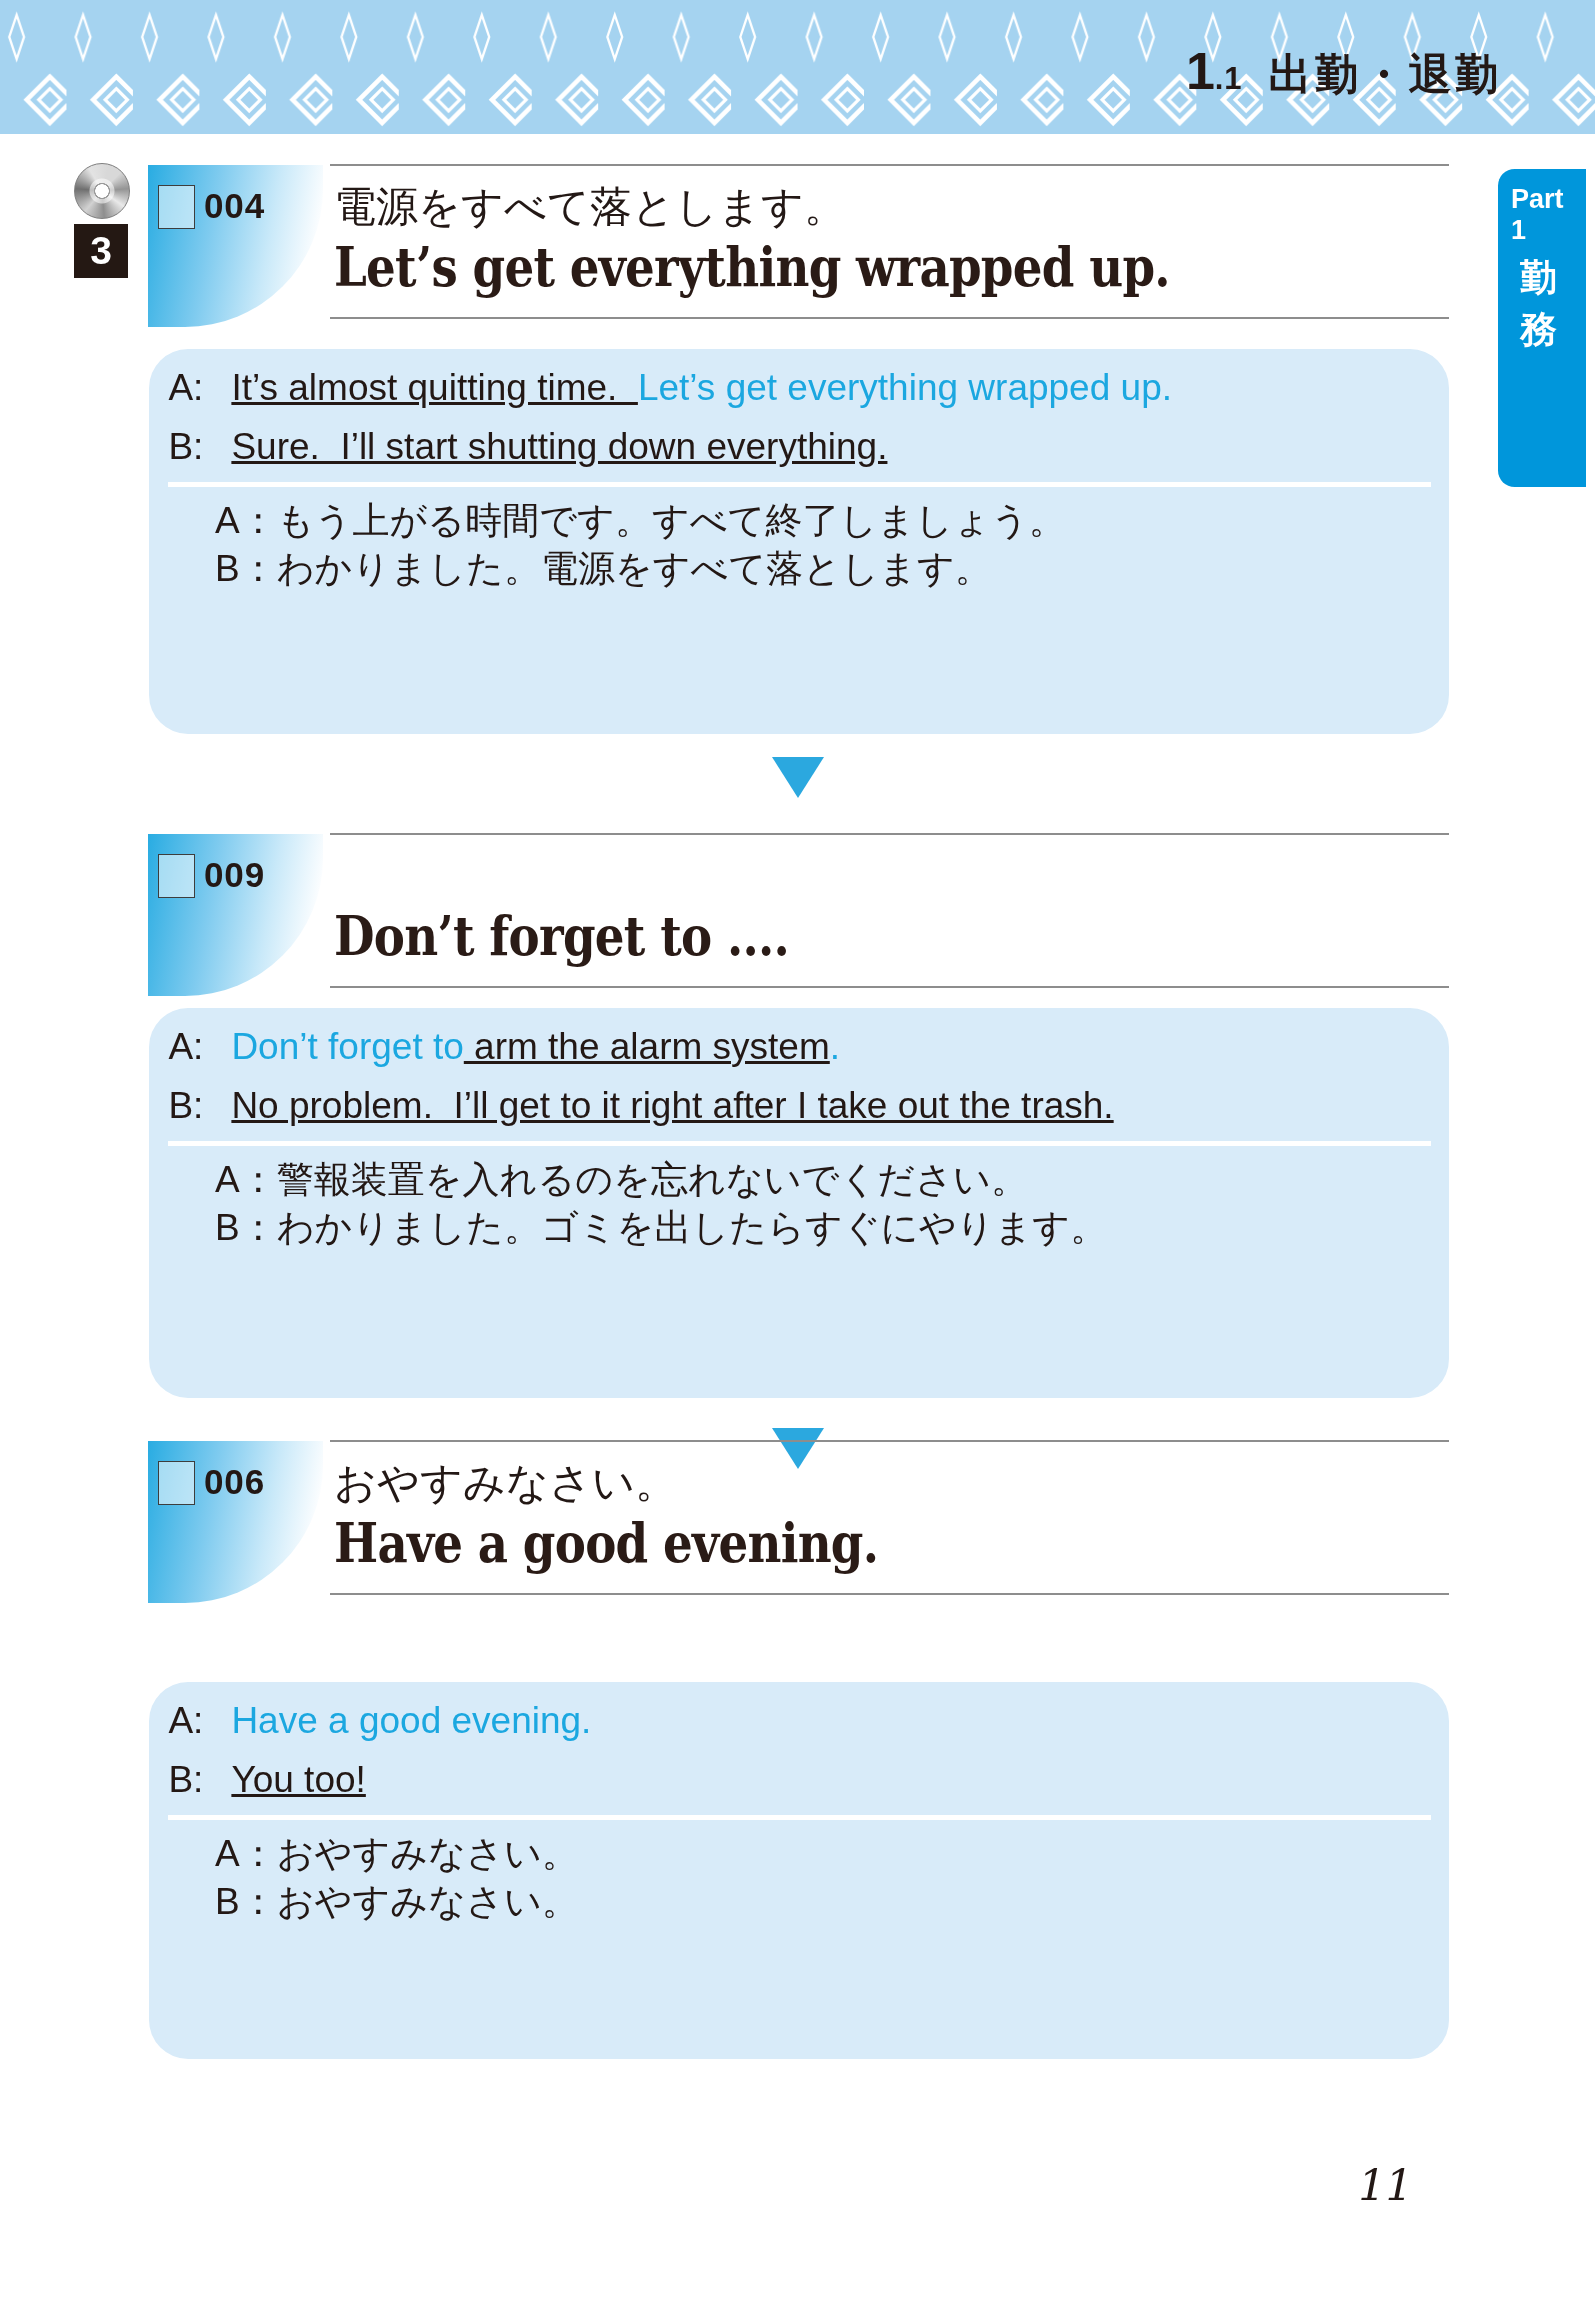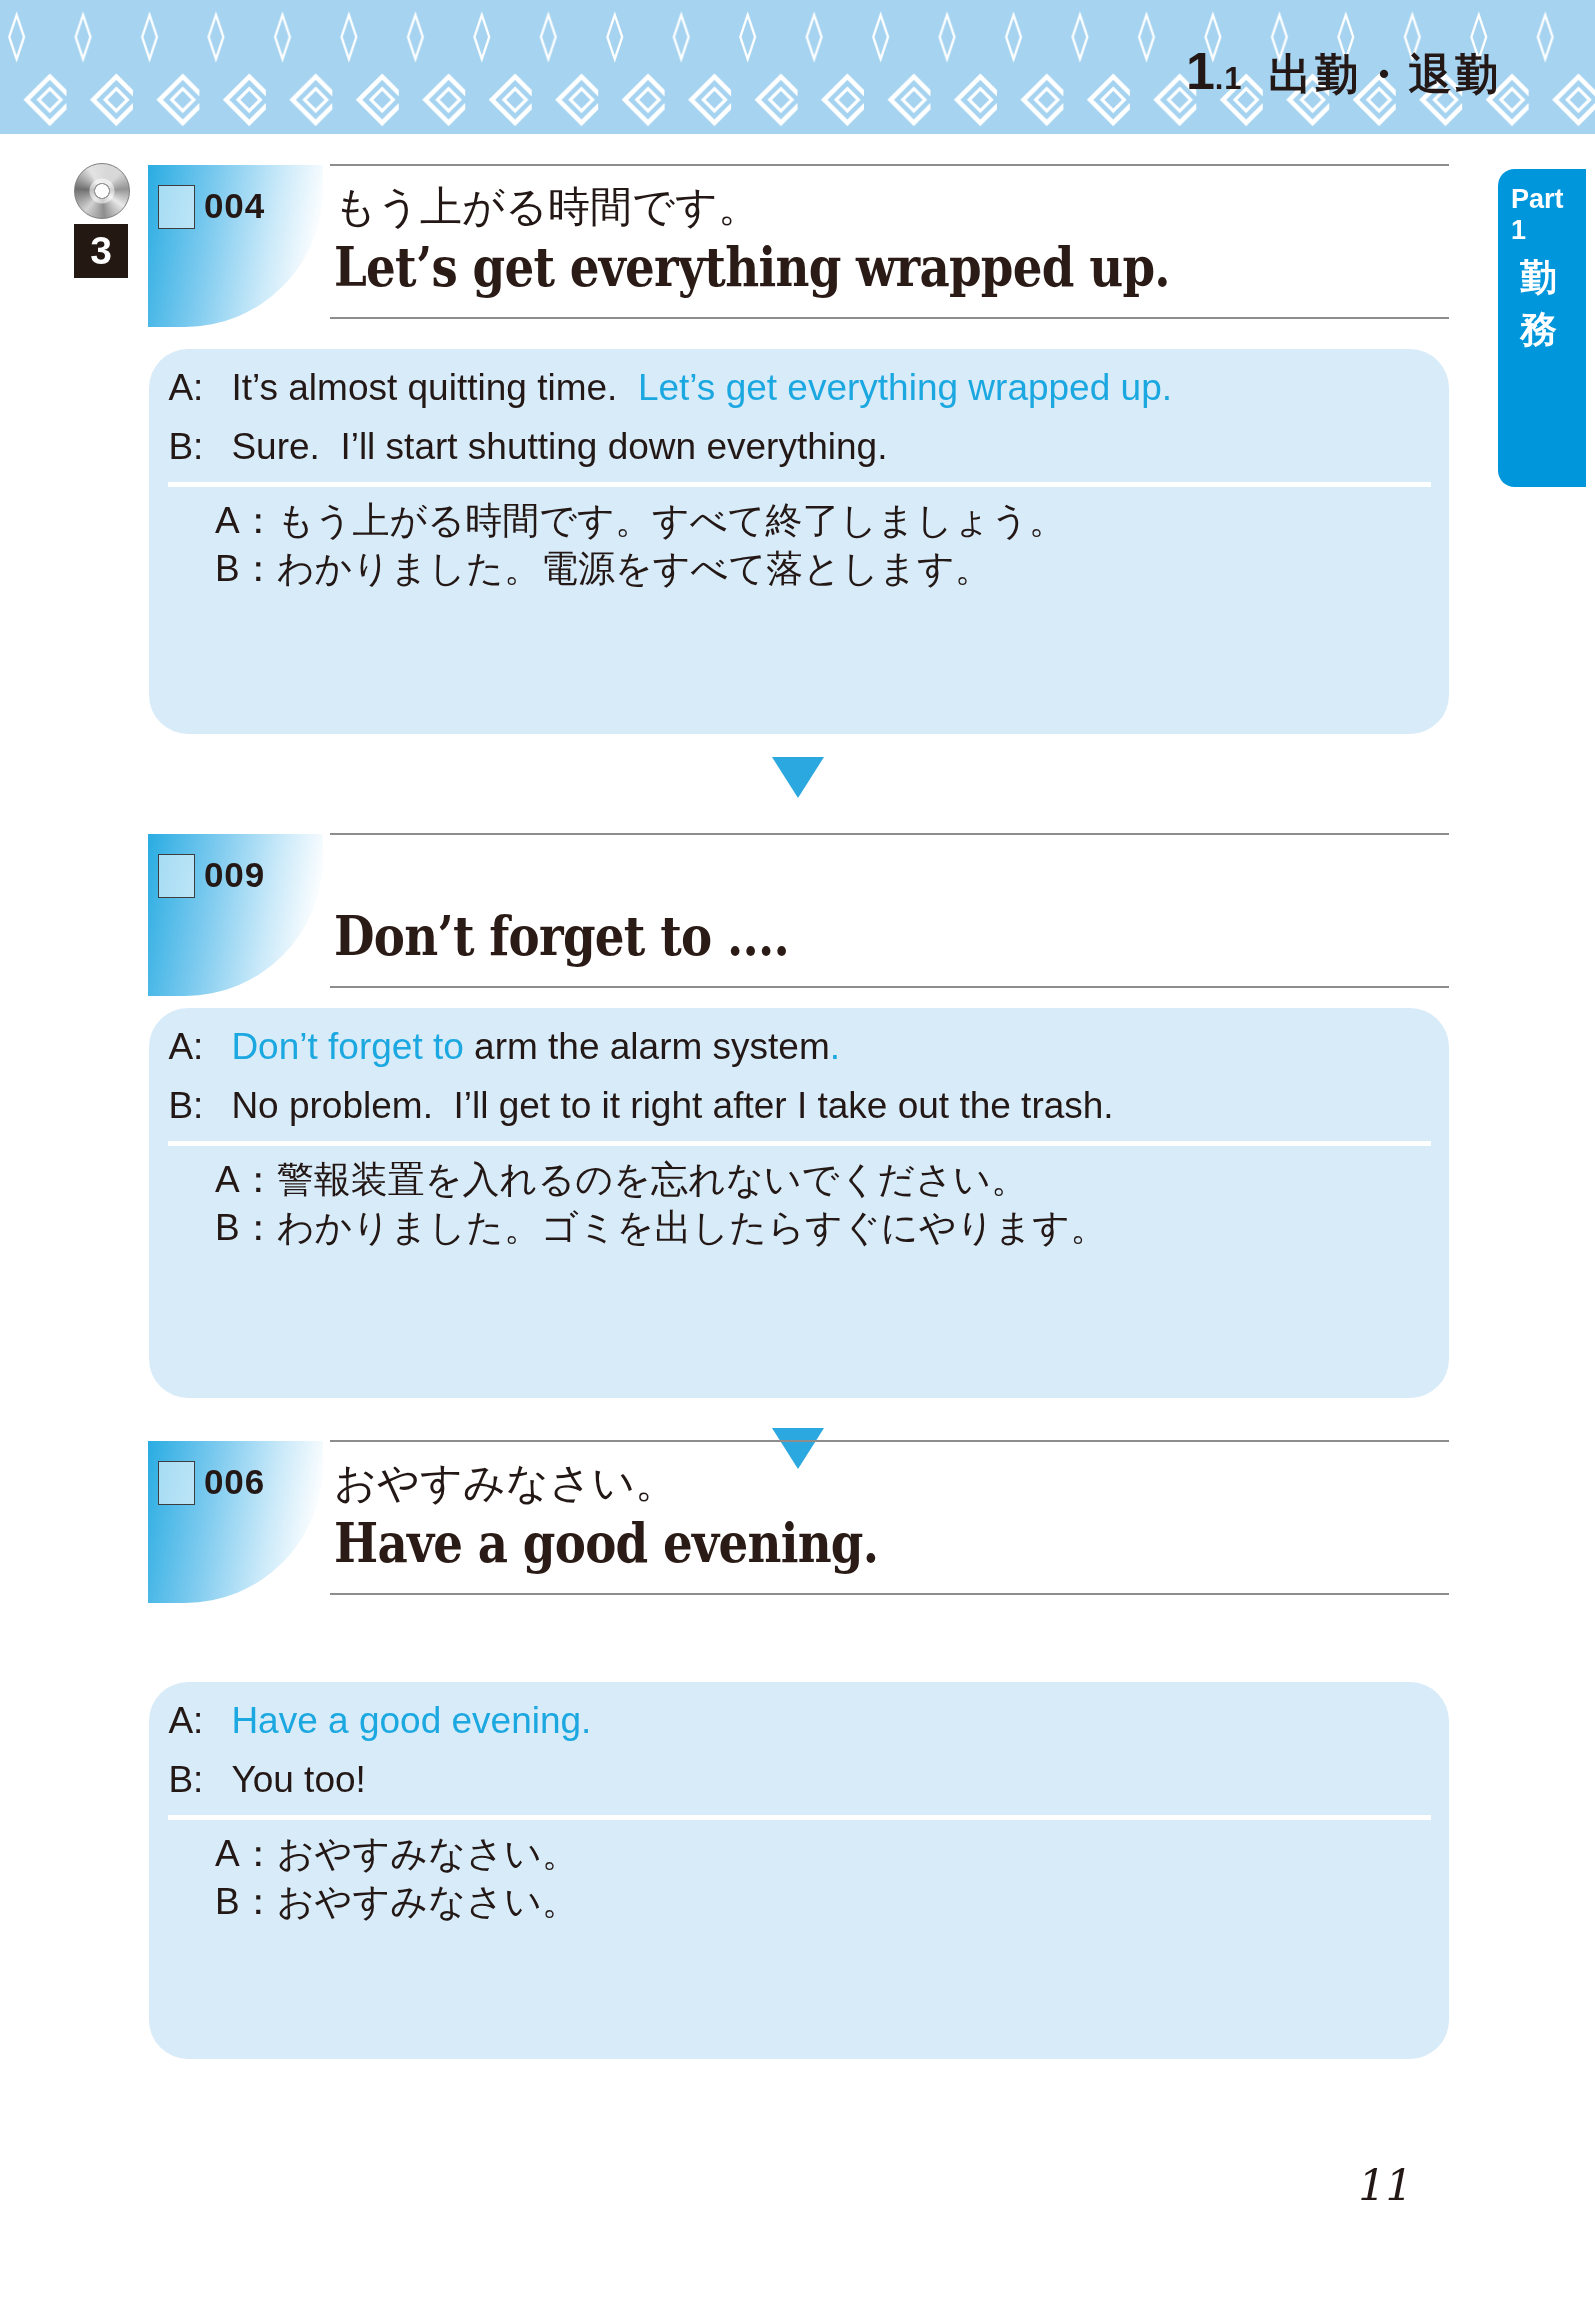--- a/index.html
+++ b/index.html
@@ -53,21 +53,21 @@
             padding-left:19.4px;font-size:37px;line-height:48px;color:#231815;white-space:pre-wrap;}
   .dlg-lbl{flex:none;width:63px;}
   .dlg-a{top:14.8px;}
   .dlg-b{top:74px;}
   .divider{position:absolute;left:19.4px;top:133px;width:1263px;height:4.6px;background:#ffffff;}
   .dlg-jp{position:absolute;left:66px;width:1200px;font-size:37px;line-height:44px;
           color:#231815;white-space:pre-wrap;}
   .dlg-jpa{top:150px;}
   .dlg-jpb{top:198px;}
   .cyan{color:#1BA7E0;}
-  .dark{color:#231815;}
+  .dark{color:#231815;text-decoration:underline;}
 
   
   .arrow{position:absolute;left:772px;width:0;height:0;
          border-left:26px solid transparent;border-right:26px solid transparent;
          border-top:41px solid #2BA8DF;}
 
   
   .pagenum{position:absolute;left:1320px;top:2160px;width:131px;text-align:center;
            font-family:"DejaVu Serif","Liberation Serif",serif;font-style:italic;
            font-size:43px;color:#231815;}
@@ -102,21 +102,21 @@
   </div>
 
   <div class="cd"></div>
   <div class="disc-badge">3</div>
 
   <div class="entry" style="top:164px;">
     <div class="rule rule-top"></div>
     <div class="block"></div>
     <div class="checkbox"></div>
     <div class="entry-number">004</div>
-    <div class="jp-phrase">もう上がる時間です。</div>
+    <div class="jp-phrase">電源をすべて落とします。</div>
     <div class="en-phrase">Let’s get everything wrapped up.</div>
     <div class="rule rule-bottom"></div>
   </div>
 
   <div class="dialog" style="top:349px;height:385px;">
     <div class="dlg-line dlg-a">
       <span class="dlg-lbl">A:</span>
       <span><span class="dark">It’s almost quitting time.  </span><span class="cyan">Let’s get everything wrapped up.</span></span>
     </div>
     <div class="dlg-line dlg-b">

